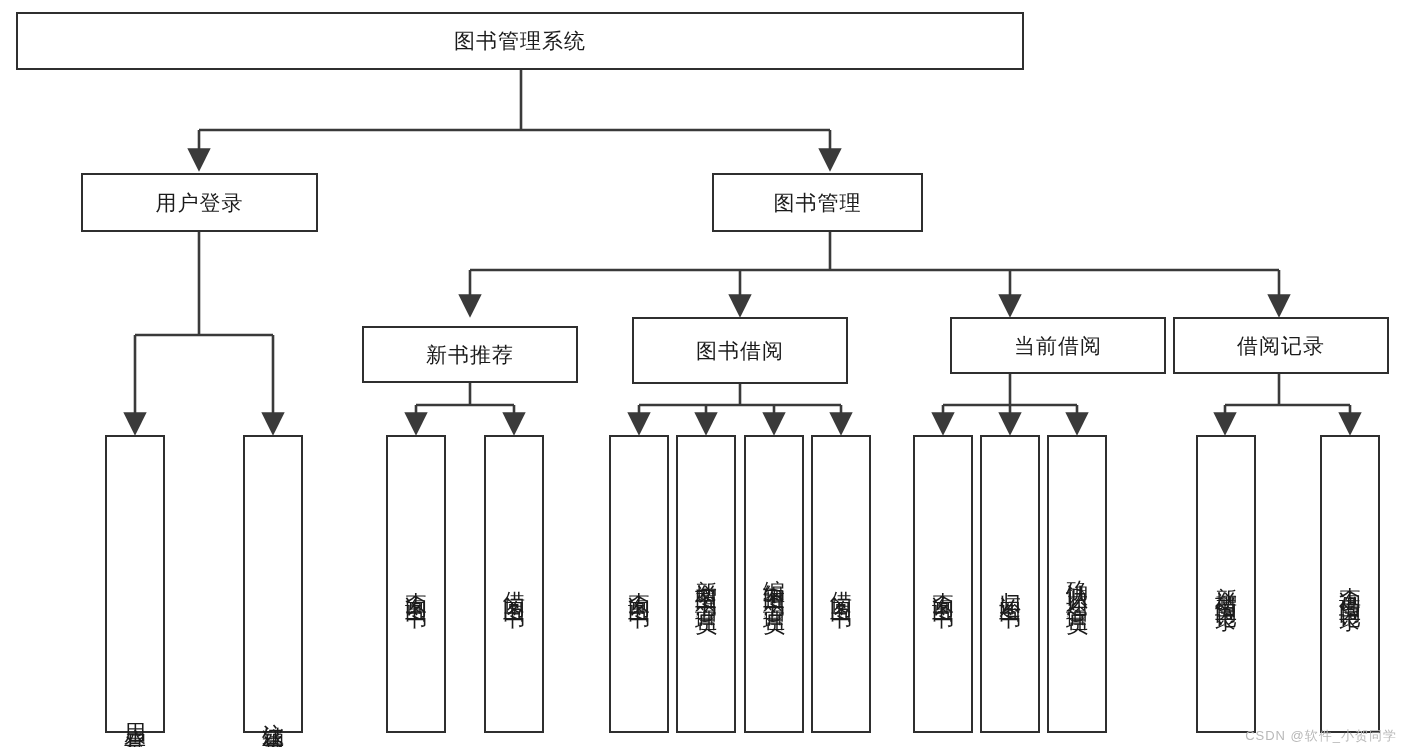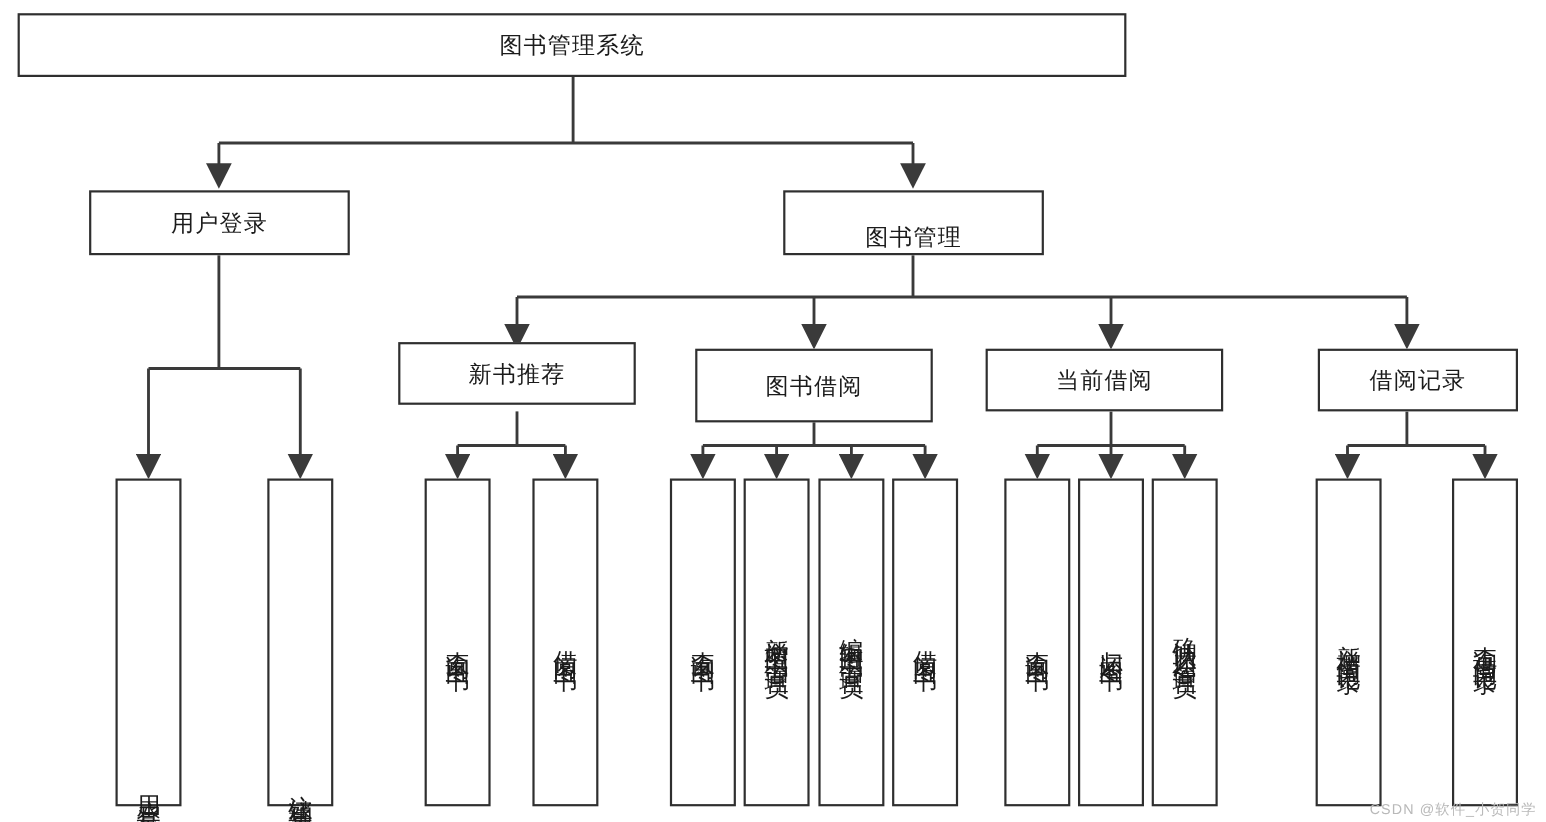--- a/index.html
+++ b/index.html
@@ -114,34 +114,34 @@
     </g>
   </svg>
 
   <div class="node horiz" style="left:16px;top:12px;width:1008px;height:58px;">
     <span class="label-h">图书管理系统</span>
   </div>
 
   <div class="node horiz" style="left:81px;top:173px;width:237px;height:59px;">
     <span class="label-h">用户登录</span>
   </div>
-  <div class="node horiz" style="left:712px;top:173px;width:237px;height:59px;align-items:flex-end;">
+  <div class="node horiz" style="left:712px;top:173px;width:211px;height:59px;">
     <span class="label-h">图书管理</span>
   </div>
 
-  <div class="node horiz" style="left:362px;top:311px;width:216px;height:57px;text-align:right;">
+  <div class="node horiz" style="left:362px;top:326px;width:216px;height:57px;text-align:right;">
     <span class="label-h">新书推荐</span>
   </div>
   <div class="node horiz" style="left:632px;top:317px;width:216px;height:67px;">
     <span class="label-h">图书借阅</span>
   </div>
-  <div class="node horiz" style="left:896px;top:317px;width:216px;height:57px;">
+  <div class="node horiz" style="left:950px;top:317px;width:216px;height:57px;">
     <span class="label-h">当前借阅</span>
   </div>
-  <div class="node horiz" style="left:1198px;top:317px;width:182px;height:57px;">
+  <div class="node horiz" style="left:1173px;top:317px;width:216px;height:57px;">
     <span class="label-h">借阅记录</span>
   </div>
 
   <div class="node vert bottom" style="left:105px;top:435px;width:60px;height:298px;">
     <span class="label-v">用户登录</span>
   </div>
   <div class="node vert bottom" style="left:243px;top:435px;width:60px;height:298px;">
     <span class="label-v">注销登录</span>
   </div>
 

